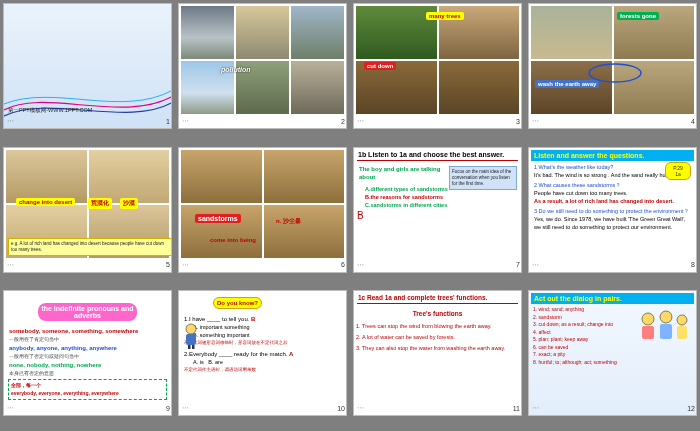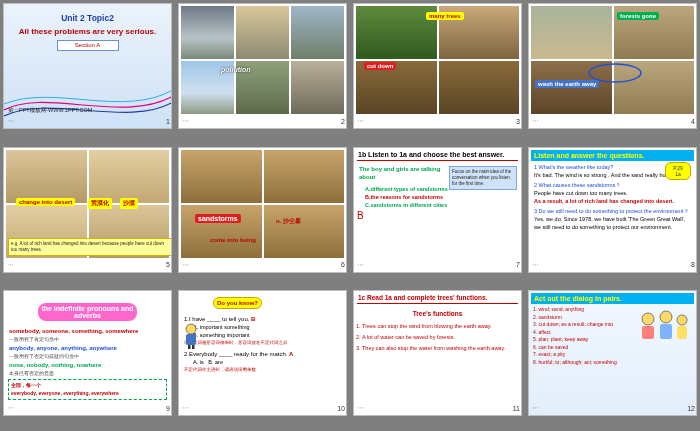--- a/index.html
+++ b/index.html
@@ -64,25 +64,20 @@
   .kid{position:absolute;width:16px;height:26px;}
   .arrow{position:absolute;font-size:8px;color:#c00000;}
 </style>
 </head>
 <body>
 
 <div class="grid">
 
   <div class="cell">
     <div class="slide s-bg-blue">
-      <div style="padding-top:9px;">
-        <div class="tl-title">Unit  2  Topic2</div>
-        <div class="tl-sub" style="margin-top:3px;">All these problems are very serious.</div>
-        <div class="tl-bar">Section A</div>
-      </div>
       <svg class="curve" viewBox="0 0 169 40" preserveAspectRatio="none">
         <path d="M0,32 C40,10 120,46 169,18" stroke="#e0007a" fill="none" stroke-width="1.2"></path>
         <path d="M0,38 C45,16 125,50 169,24" stroke="#1f3fa8" fill="none" stroke-width="1.2"></path>
         <path d="M0,26 C50,6 118,40 169,12" stroke="#00a0e9" fill="none" stroke-width="0.8"></path>
       </svg>
       <div class="tl-foot">第一PPT模板网-WWW.1PPT.COM</div>
       <div class="cap">
         <span class="dots">⋯</span>
         <span class="num">1</span>
       </div>

